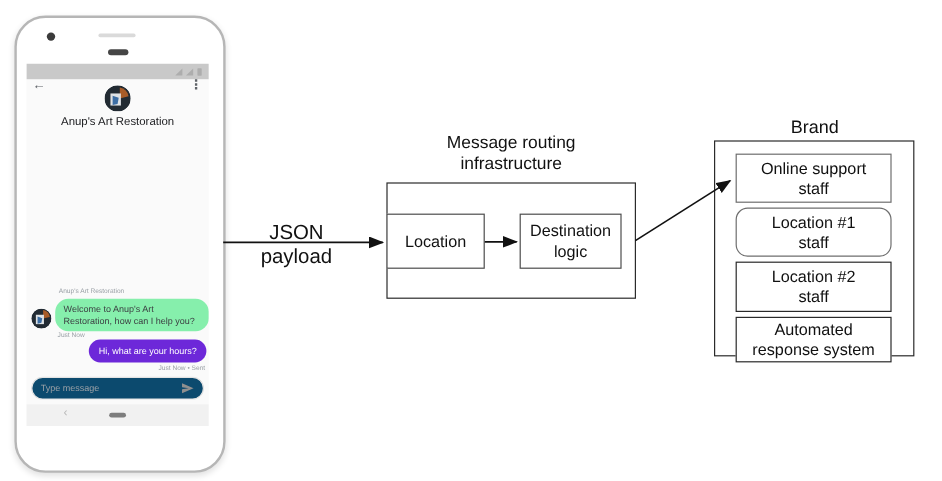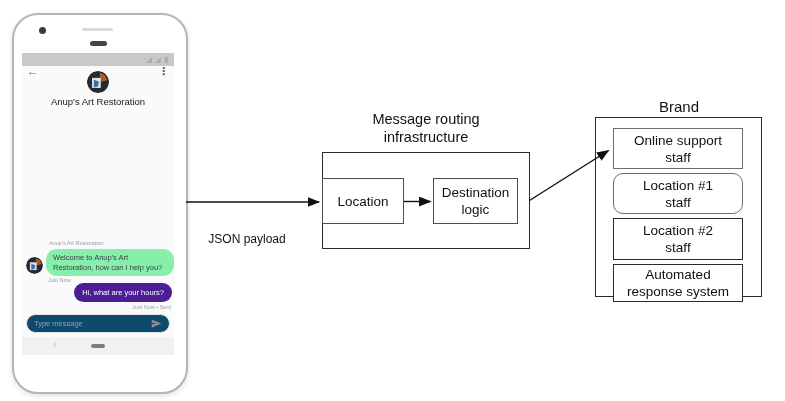--- a/index.html
+++ b/index.html
@@ -23,34 +23,34 @@
   .back-icon{position:absolute;left:5px;top:13px;font-size:11px;color:#5f6368;line-height:11px;cursor:default;}
   .menu-icon{position:absolute;right:5px;top:13px;font-size:11px;color:#5f6368;line-height:11px;font-weight:bold;}
   .avatar{border-radius:50%;overflow:hidden;display:block;}
   .avatar-lg{position:absolute;left:65px;top:18px;width:22px;height:22px;}
   .biz-name{position:absolute;left:0;top:43px;width:152px;text-align:center;font-size:9.5px;color:#202124;}
   .sender-label{position:absolute;left:27px;top:187px;font-size:5.5px;color:#9aa0a6;}
   .avatar-sm{position:absolute;left:4px;top:204px;width:17px;height:17px;}
   .bubble-in{position:absolute;left:24px;top:196px;max-width:116px;background:#86efac;color:#3c4043;
              border-radius:11px;padding:4px 7px;font-size:7.5px;line-height:9.5px;}
   .ts-in{position:absolute;left:26px;top:224px;font-size:5.5px;color:#9aa0a6;}
-  .bubble-out{position:absolute;right:2px;top:230px;background:#4c1d95;color:#fff;border-radius:11px;
+  .bubble-out{position:absolute;right:2px;top:230px;background:#6d28d9;color:#fff;border-radius:11px;
               padding:5px 8px;font-size:7.5px;line-height:9px;white-space:nowrap;}
   .ts-out{position:absolute;right:3px;top:251px;font-size:5.5px;color:#9aa0a6;}
   .composer{position:absolute;left:4px;top:261px;width:144px;height:19px;background:#0c4a6e;border:1px solid #e3e3e3;
             border-radius:10px;box-sizing:border-box;display:flex;align-items:center;justify-content:space-between;
             padding:0 7px;}
   .composer .ph{font-size:7.5px;color:#9aa0a6;}
   .navbar{position:absolute;left:0;top:284px;width:152px;height:18px;background:#f1f1f1;}
   .nav-back{position:absolute;left:31px;top:2px;font-size:10px;color:#b9b9b9;line-height:12px;}
   .home-pill{position:absolute;left:69px;top:7px;width:14px;height:4px;border-radius:2px;background:#7d7d7d;}
 
   
   .lbl{position:absolute;text-align:center;color:#111;}
-  .json-label{left:196px;top:184px;width:102px;font-size:12px;margin-top:48px;}
+  .json-label{left:196px;top:184px;width:102px;font-size:17px;}
   .routing-title{left:341px;top:110px;width:170px;font-size:14.5px;line-height:18px;white-space:pre-line;}
   .brand-title{left:629px;top:98px;width:100px;font-size:15px;}
   .dbox{position:absolute;box-sizing:border-box;background:#fff;}
   .routing-box{left:322px;top:152px;width:208px;height:97px;border:1.5px solid #2b2b2b;background:transparent;}
   .node{display:flex;align-items:center;justify-content:center;text-align:center;
         font-size:13.5px;line-height:17px;white-space:pre-line;border:1.5px solid #4d4d4d;}
   .webhook-box{left:322px;top:178px;width:82px;height:46px;}
   .destination-box{left:433px;top:178px;width:85px;height:46px;}
   .brand-box{left:595px;top:117px;width:167px;height:180px;border:1.5px solid #2b2b2b;background:transparent;}
   .brand-item{position:absolute;left:17px;width:128px;box-sizing:content-box;}

